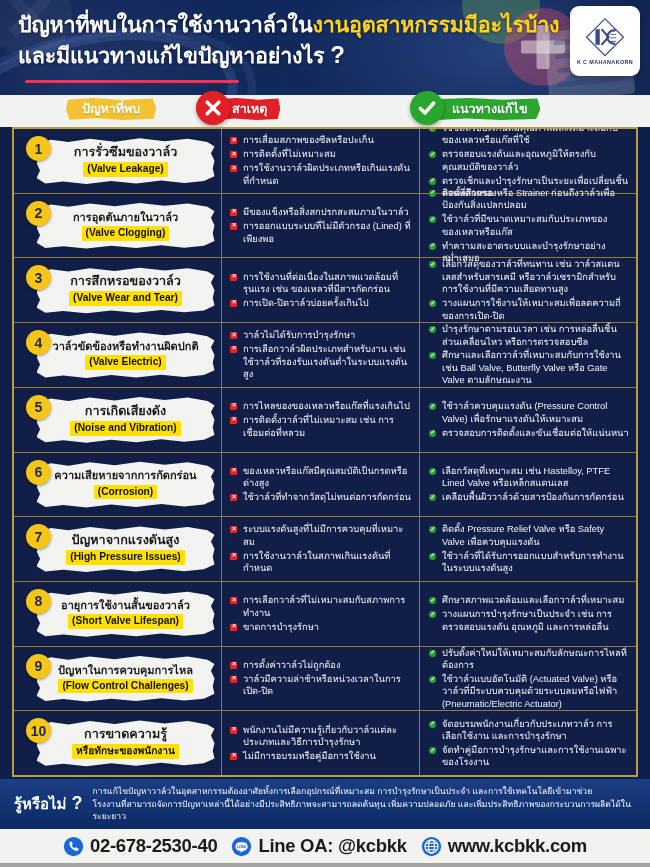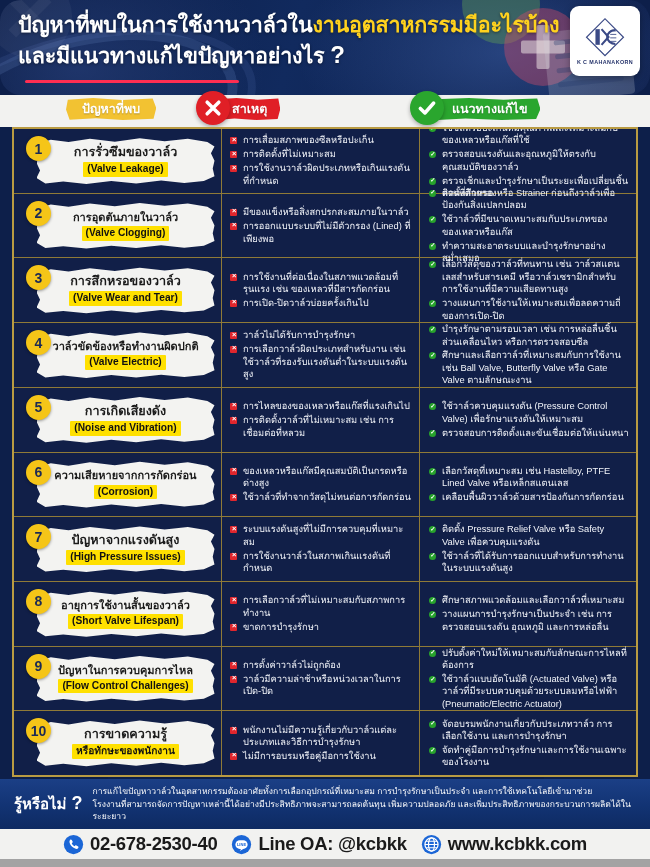--- a/index.html
+++ b/index.html
@@ -13,21 +13,20 @@
 
   
   .header {
     position: relative;
     height: 95px;
     background:
       radial-gradient(ellipse 300px 160px at 78% 55%, rgba(60,95,165,0.55), rgba(0,0,0,0) 70%),
       radial-gradient(ellipse 260px 200px at 12% 70%, rgba(38,62,120,0.7), rgba(0,0,0,0) 72%),
       linear-gradient(105deg, #0b1b42 0%, #112a5e 45%, #0c1c46 100%);
     overflow: hidden;
-    border-radius: 21px;
   }
   .hdr-swoosh {
     position: absolute; left: -60px; bottom: -90px;
     width: 300px; height: 150px;
     border-radius: 50%;
     border: 10px solid rgba(120,150,210,0.18);
     border-bottom-color: rgba(150,180,235,0.30);
     transform: rotate(-12deg);
   }
   .hdr-swoosh2 {
@@ -285,21 +284,21 @@
   .did-q { font-size: 18px; }
   .did-text { color: #ffffff; font-size: 8.6px; line-height: 1.5; }
 
   
   .contact {
     position: absolute; left: 0; right: 0; bottom: 0;
     height: 38px;
     background: #f2f2f0;
     display: flex; align-items: center; justify-content: center;
     gap: 14px;
-    border-bottom: 8px solid #a3a3a3;
+    border-bottom: 4px solid #a3a3a3;
     z-index: 6;
   }
   .citem { display: flex; align-items: center; gap: 6px; }
   .citem span {
     font-size: 18.5px; font-weight: bold; color: #1a1a1a;
     letter-spacing: -0.3px; white-space: nowrap;
   }
   .cic { width: 21px; height: 21px; flex: none; }
 </style>
 </head>

